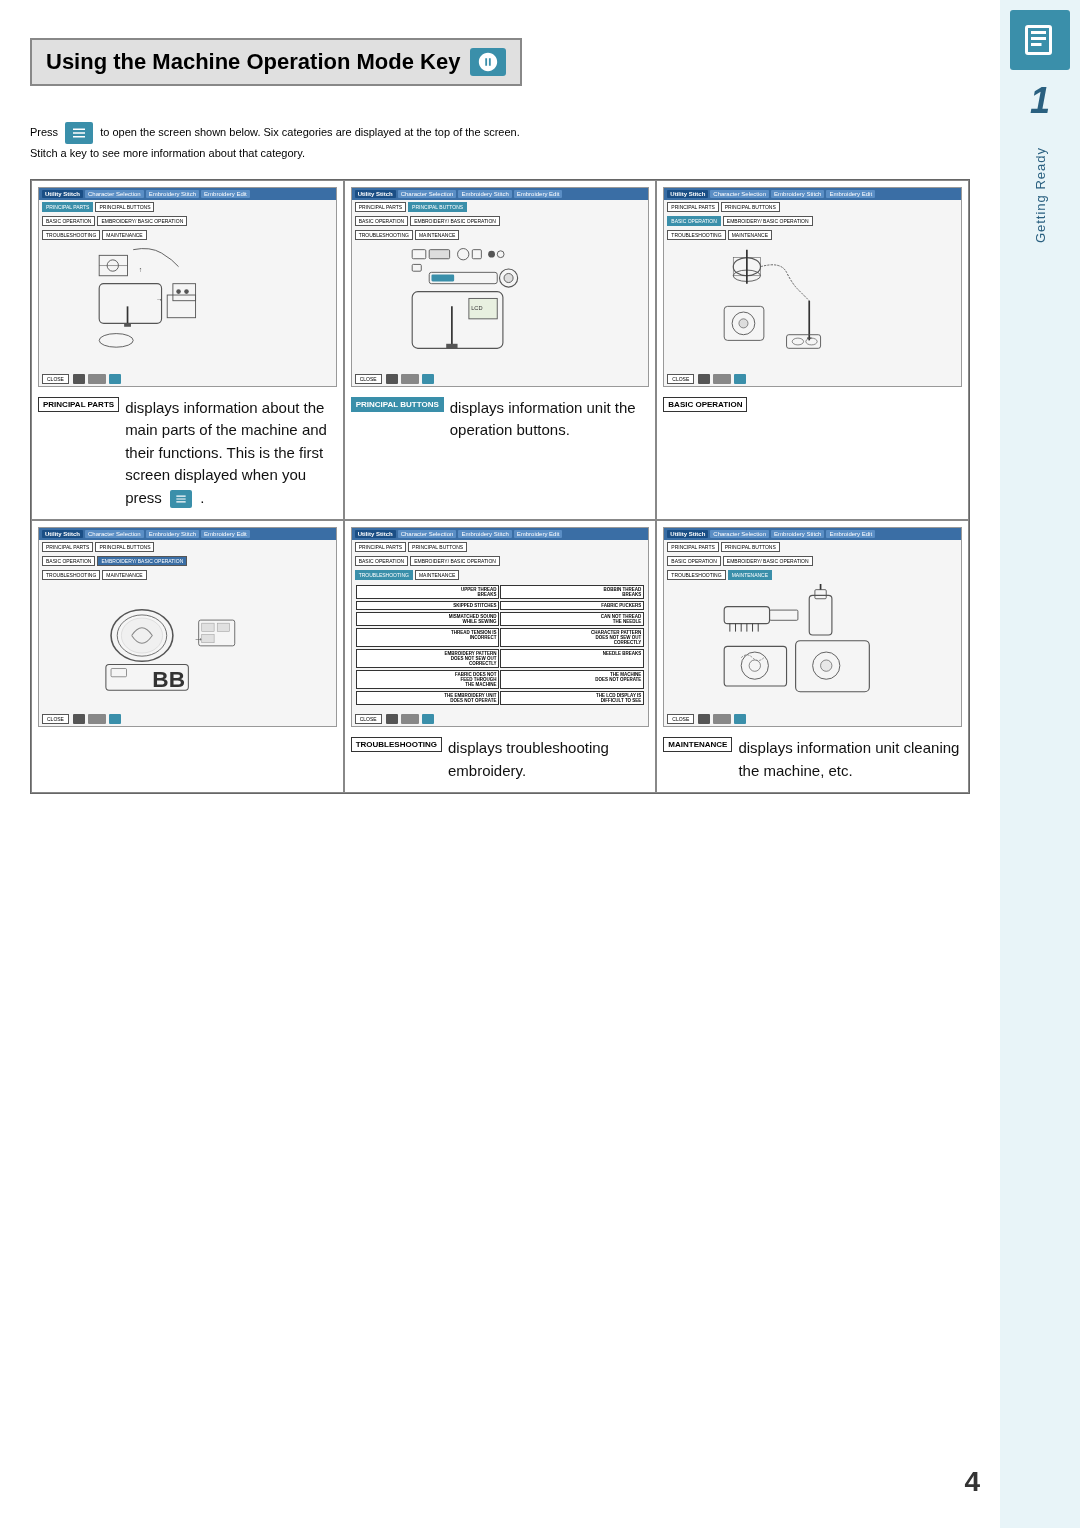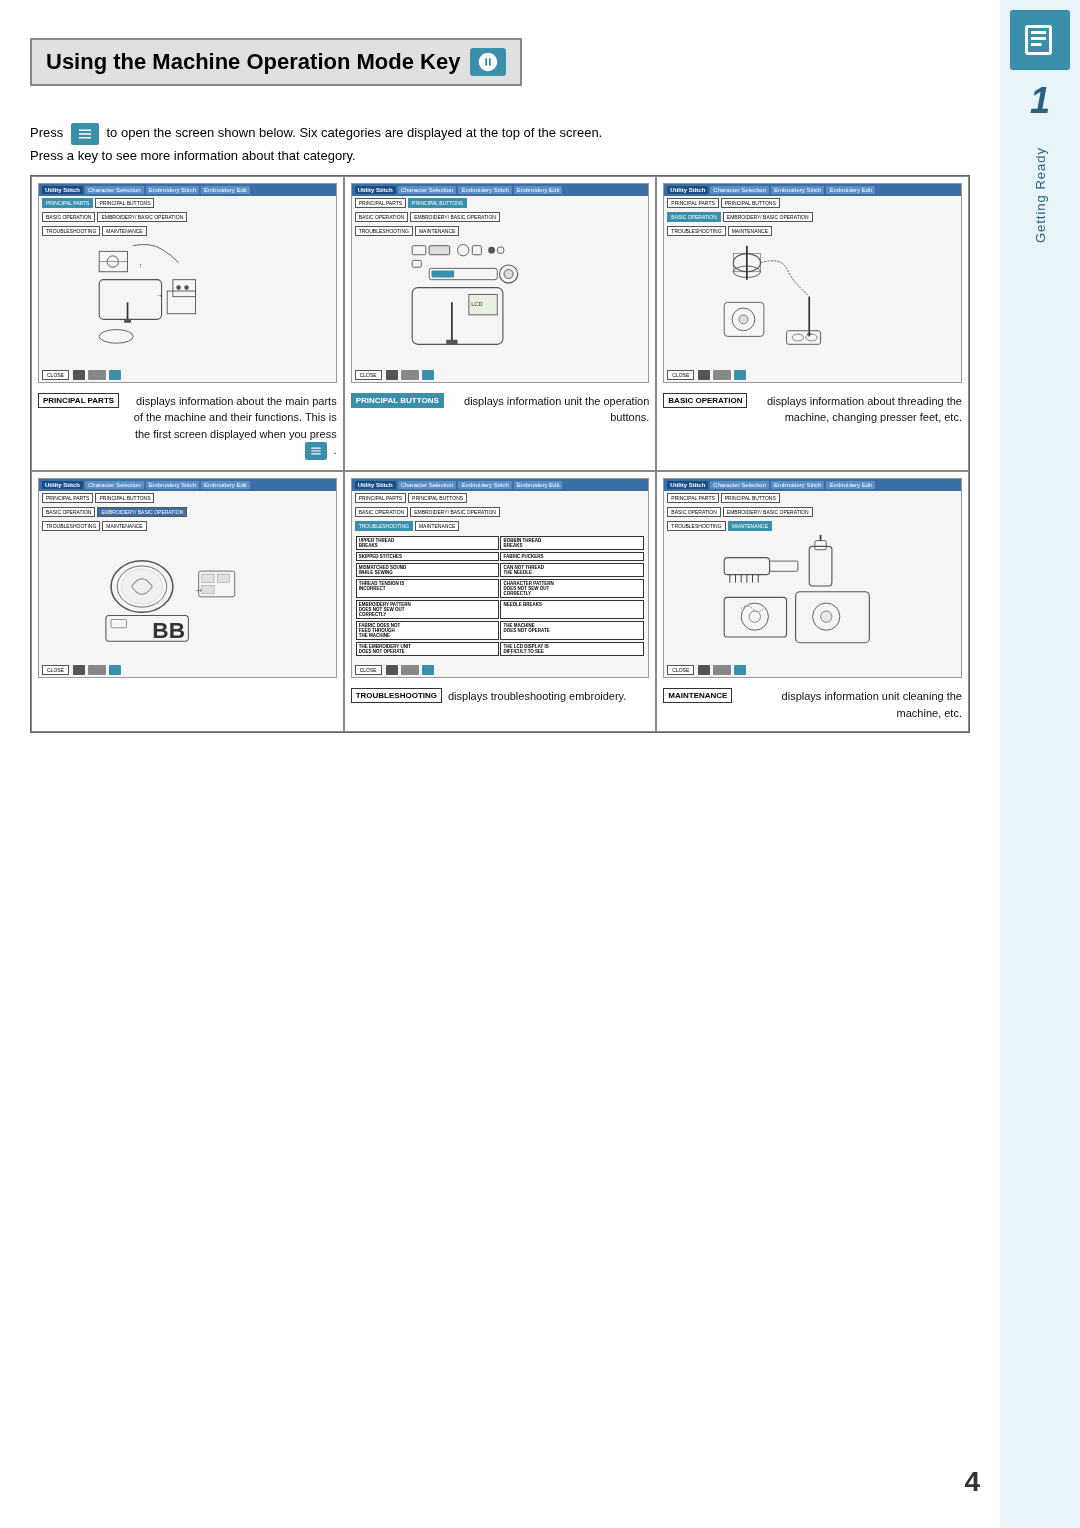--- a/index.html
+++ b/index.html
@@ -96,23 +96,23 @@
       justify-content: center;
       border-radius: 3px;
     }
     .title-icon svg {
       fill: white;
       width: 22px;
       height: 22px;
     }
 
     .intro-text {
-      font-size: 13px;
+      font-size: 11px;
       line-height: 1.7;
-      margin-bottom: 8px;
+      margin-bottom: 16px;
     }
     .inline-icon {
       display: inline-flex;
       align-items: center;
       justify-content: center;
       background: #3a8faa;
       width: 28px;
       height: 22px;
       border-radius: 2px;
       vertical-align: middle;
@@ -208,41 +208,41 @@
       background: #3a8faa;
       color: white;
       border-color: #3a8faa;
     }
     .panel-tag.dark-blue {
       background: #1a4e85;
       color: white;
       border-color: #1a4e85;
     }
     .panel-description {
-      font-size: 11px;
+      font-size: 15px;
       line-height: 1.5;
       color: #111;
-      text-align: right;
     }
 
     .page-number {
       position: absolute;
       bottom: 30px;
       right: 100px;
       font-size: 28px;
       font-weight: bold;
       color: #333;
     }
 
     
     .lcd-inner {
       width: 100%;
       height: 100%;
       display: flex;
       flex-direction: column;
+      text-align: right;
     }
     .lcd-content-area {
       flex: 1;
       padding: 2px 4px;
       display: flex;
       flex-direction: column;
       gap: 2px;
       overflow: hidden;
     }
 
@@ -324,21 +324,21 @@
   <div class="intro-text">
     <p>
       <span>Press</span>
       <span class="inline-icon">
         <svg viewBox="0 0 24 24" fill="white">
           <path d="M4 6h16v2H4zm0 5h16v2H4zm0 5h16v2H4z"></path>
         </svg>
       </span>
       <span> to open the screen shown below. Six categories are displayed at the top of the screen.</span>
     </p>
-    <p>Press a key to see more information about that category.</p>
+    <p>Stitch a key to see more information about that category.</p>
   </div>
 
   <div class="panels-grid">
 
     <div class="panel-cell">
       <div class="lcd-mockup">
         <div class="lcd-inner">
           <div class="lcd-top-bar">
             <span class="lcd-tab active">Utility Stitch</span>
             <span class="lcd-tab">Character Selection</span>
@@ -520,21 +520,20 @@
             <div class="lcd-status-icons">
               <div class="lcd-status-icon" style="background:#555;"></div>
               <div class="lcd-status-icon" style="background:#888; width:18px;"></div>
               <div class="lcd-status-icon" style="background:#3a8faa;"></div>
             </div>
           </div>
         </div>
       </div>
       <div class="panel-label-row">
         <span class="panel-tag">BASIC OPERATION</span>
-        <span class="panel-description">displays information about threading the machine, changing presser feet, etc.</span>
       </div>
     </div>
 
     <div class="panel-cell">
       <div class="lcd-mockup">
         <div class="lcd-inner">
           <div class="lcd-top-bar">
             <span class="lcd-tab active">Utility Stitch</span>
             <span class="lcd-tab">Character Selection</span>
             <span class="lcd-tab">Embroidery Stitch</span>

